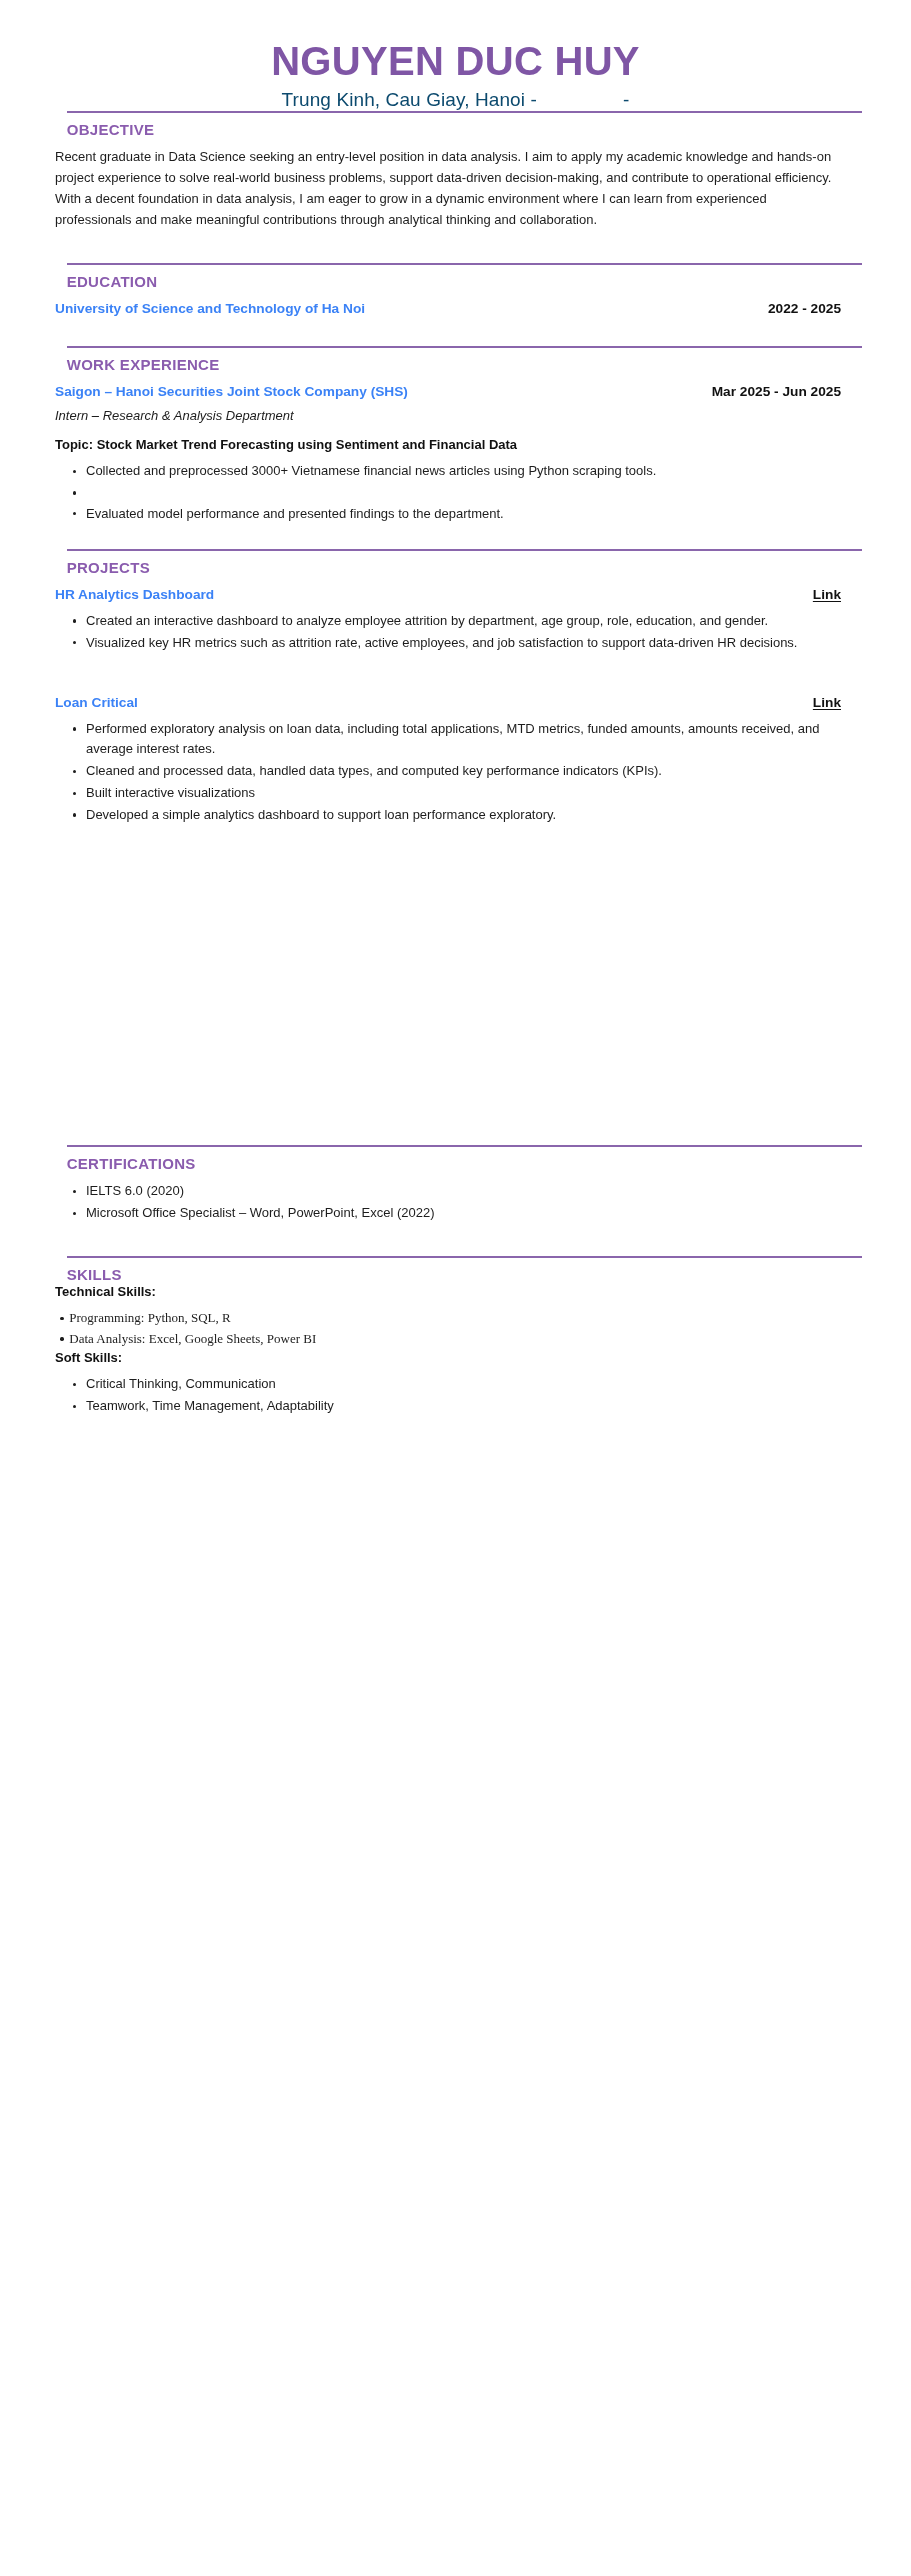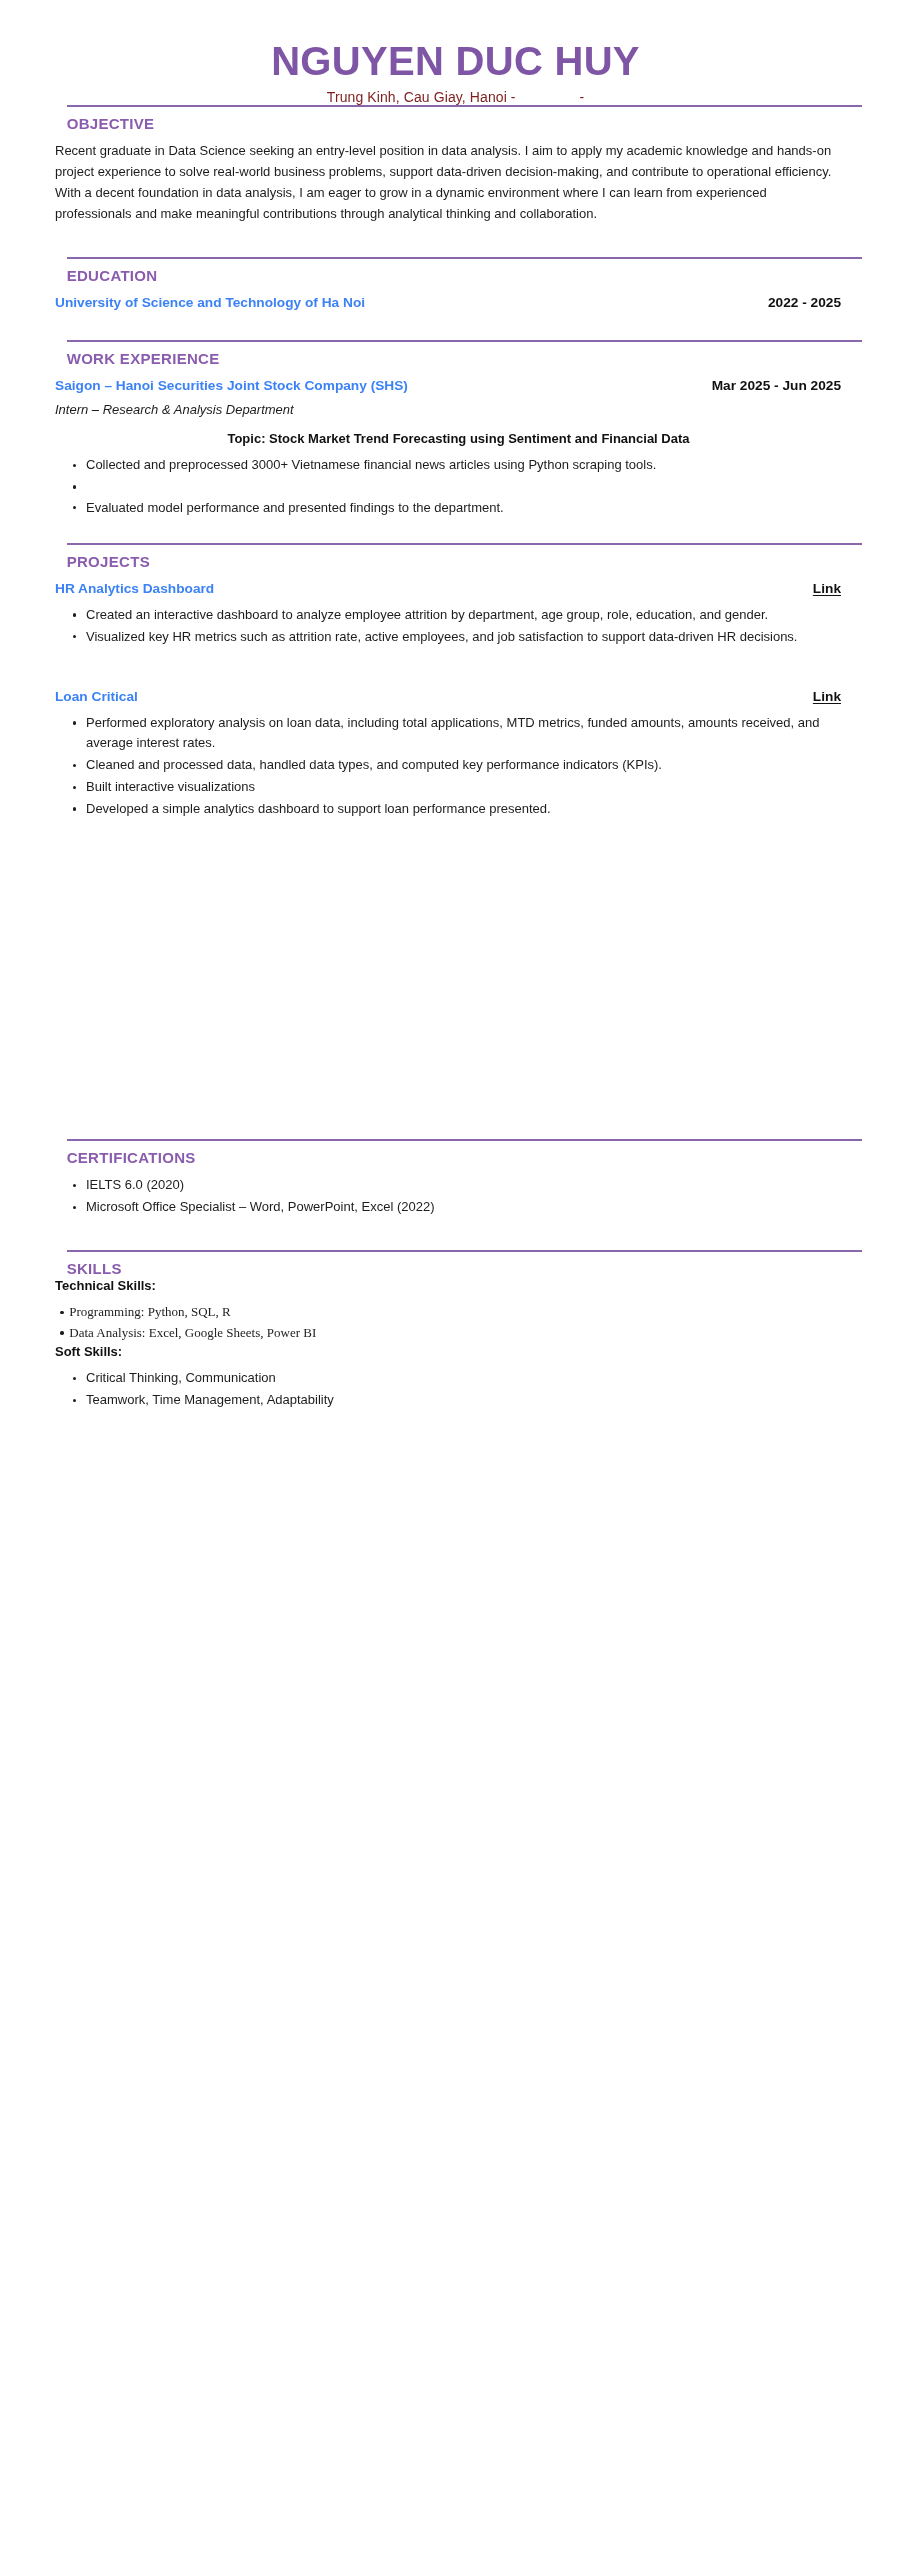--- a/index.html
+++ b/index.html
@@ -33,22 +33,22 @@
   .name {
     font-size: 40px;
     font-weight: 700;
     letter-spacing: 0.3px;
     color: #7f56a5;
     line-height: 1.05;
     margin: 0;
   }
   .contact {
     margin-top: 6.5px;
-    font-size: 14px;
-    color: #7f1d1d;
+    font-size: 19px;
+    color: #0c4a6e;
     font-weight: 400;
     letter-spacing: 0.1px;
     white-space: pre;
   }
 
   
   .rule {
     height: 2px;
     background: #8a66ac;
     margin: 0 49px 0 67px;
@@ -100,21 +100,20 @@
     font-size: 13px;
     font-style: italic;
     color: #1d1d1d;
     margin-top: 9px;
   }
   .topic {
     font-size: 13px;
     font-weight: 700;
     color: #111111;
     margin-top: 14.3px;
-    text-align: center;
   }
 
   ul.bullets {
     margin: 9px 0 0 0;
     padding-left: 31px;
     list-style: none;
   }
   ul.bullets > li {
     position: relative;
     font-size: 13px;
@@ -234,21 +233,21 @@
     <div class="spacer-project-gap"></div>
 
     <div class="row">
       <div class="row-left">Loan Critical</div>
       <a class="row-right link" href="#">Link</a>
     </div>
     <ul class="bullets">
       <li>Performed exploratory analysis on loan data, including total applications, MTD metrics, funded amounts, amounts received, and average interest rates.</li>
       <li>Cleaned and processed data, handled data types, and computed key performance indicators (KPIs).</li>
       <li>Built interactive visualizations</li>
-      <li>Developed a simple analytics dashboard to support loan performance presented.</li>
+      <li>Developed a simple analytics dashboard to support loan performance exploratory.</li>
     </ul>
   </div>
 
   <div class="spacer-projects-tail"></div>
 
   <div class="rule"></div>
   <div class="section s-certs">
     <div class="section-title">CERTIFICATIONS</div>
     <ul class="bullets">
       <li>IELTS 6.0 (2020)</li>

